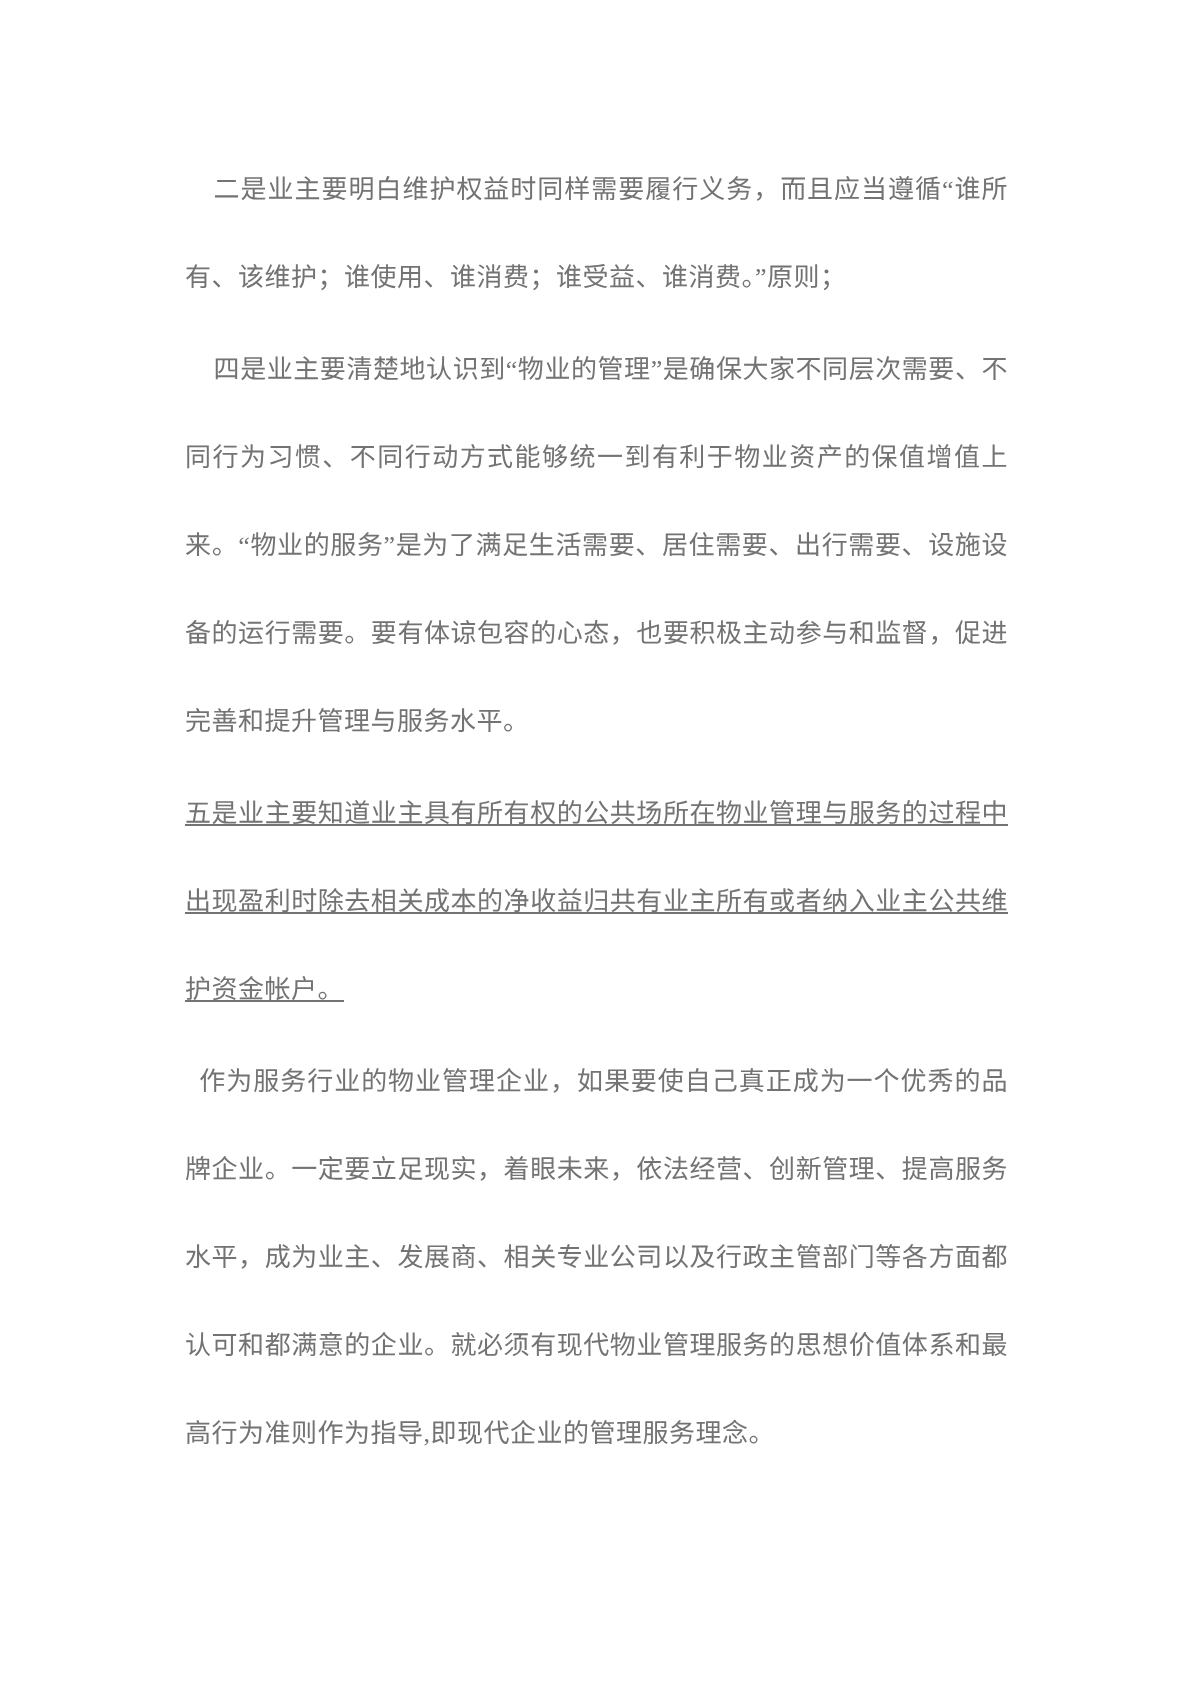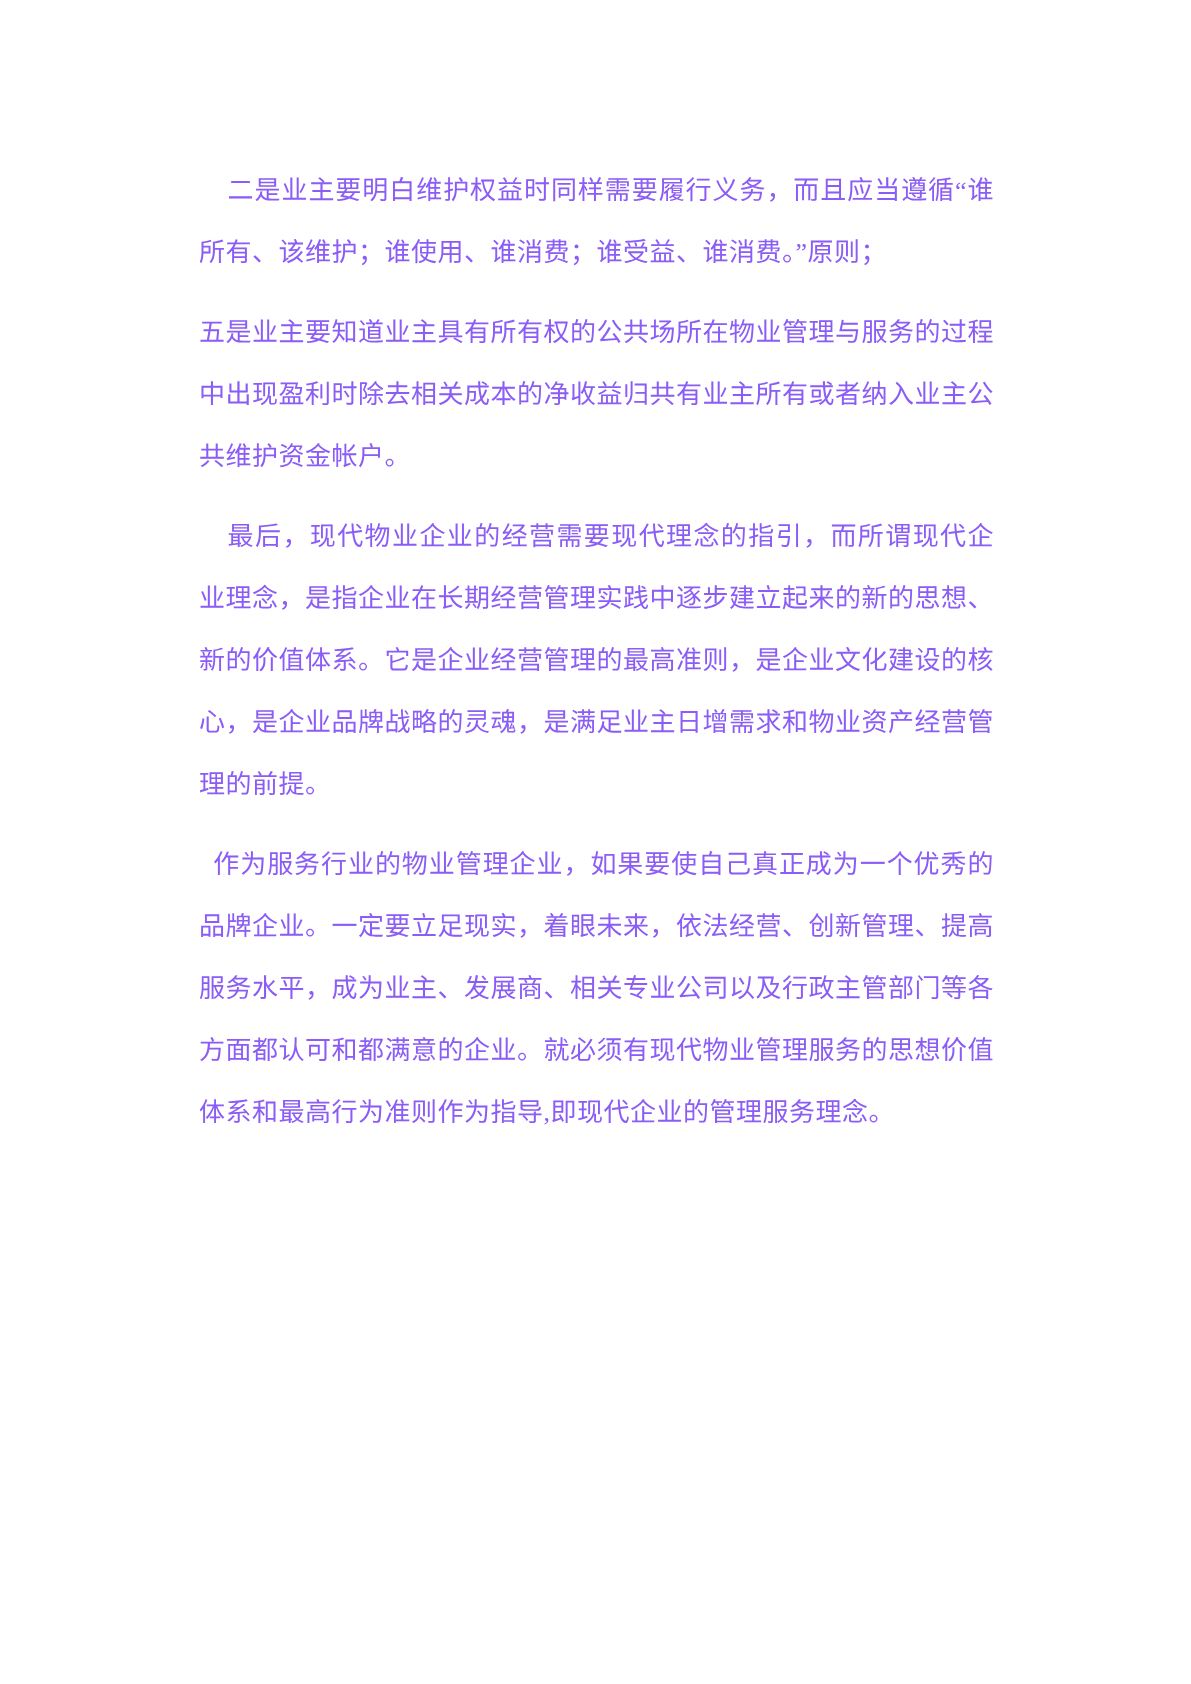--- a/index.html
+++ b/index.html
@@ -14,36 +14,36 @@
     font-family: "Liberation Serif", "DejaVu Serif", serif;
   }
   .page {
     box-sizing: border-box;
     width: 1191px;
     height: 1684px;
     padding: 142px 179px 0 181px;
     background: #ffffff;
   }
   .doc-body p {
-    margin: 18px;
+    margin: 4px;
     padding: 0;
     font-size: 26px;
-    line-height: 62px;
-    color: #8b5cf6;
+    line-height: 88px;
+    color: #737373;
     text-align: justify;
     letter-spacing: 0.5px;
     word-break: break-all;
   }
   .indent-full { text-indent: 1.1em; }
   .indent-half { text-indent: 0.55em; }
-  .indent-none { text-indent: 0; }
+  .indent-none { text-indent: 0; text-decoration: underline; }
 </style>
 </head>
 <body>
 
 <div class="page">
   <div class="doc-body">
     <p class="indent-full">二是业主要明白维护权益时同样需要履行义务，而且应当遵循“谁所有、该维护；谁使用、谁消费；谁受益、谁消费。”原则；</p>
+    <p class="indent-full">四是业主要清楚地认识到“物业的管理”是确保大家不同层次需要、不同行为习惯、不同行动方式能够统一到有利于物业资产的保值增值上来。“物业的服务”是为了满足生活需要、居住需要、出行需要、设施设备的运行需要。要有体谅包容的心态，也要积极主动参与和监督，促进完善和提升管理与服务水平。</p>
     <p class="indent-none">五是业主要知道业主具有所有权的公共场所在物业管理与服务的过程中出现盈利时除去相关成本的净收益归共有业主所有或者纳入业主公共维护资金帐户。</p>
-    <p class="indent-full">最后，现代物业企业的经营需要现代理念的指引，而所谓现代企业理念，是指企业在长期经营管理实践中逐步建立起来的新的思想、新的价值体系。它是企业经营管理的最高准则，是企业文化建设的核心，是企业品牌战略的灵魂，是满足业主日增需求和物业资产经营管理的前提。</p>
     <p class="indent-half">作为服务行业的物业管理企业，如果要使自己真正成为一个优秀的品牌企业。一定要立足现实，着眼未来，依法经营、创新管理、提高服务水平，成为业主、发展商、相关专业公司以及行政主管部门等各方面都认可和都满意的企业。就必须有现代物业管理服务的思想价值体系和最高行为准则作为指导,即现代企业的管理服务理念。</p>
   </div>
 </div>
 
 </body></html>

